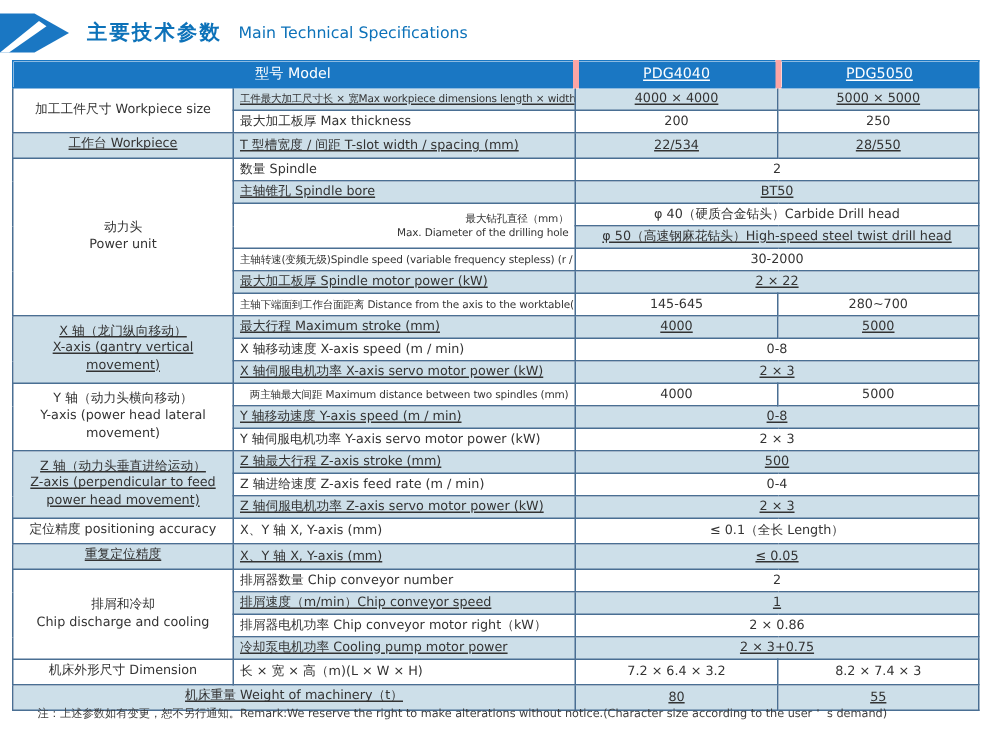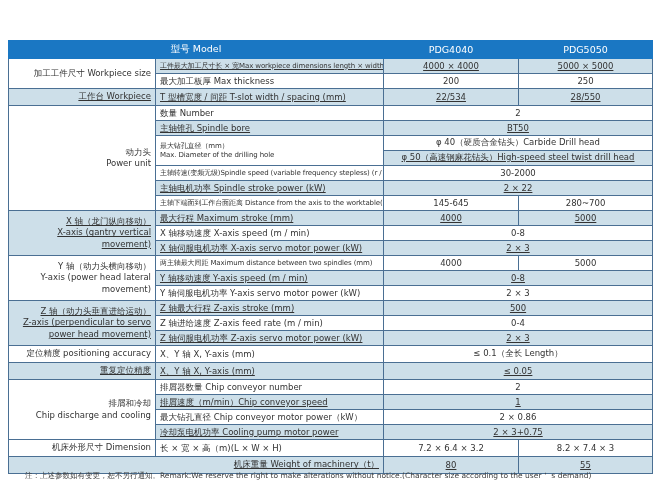--- a/index.html
+++ b/index.html
@@ -9,38 +9,46 @@
   .topbar { position:absolute; top:7px; left:0; height:30px; display:flex; align-items:center; }
   .logo { width:47px; height:28px; flex:0 0 auto; }
   .t-zh { color:var(--title-blue); font-size:13.5px; font-weight:bold; margin-left:11px; letter-spacing:1.5px; white-space:nowrap; }
   .t-en { color:var(--title-blue); font-size:10.5px; margin-left:11px; white-space:nowrap; }
 
   
   table.spec { position:absolute; top:40px; left:8px; width:644px; border-collapse:collapse; table-layout:fixed; }
   .spec th, .spec td { border:1px solid var(--border); padding:0; overflow:hidden; }
   .spec thead th { background:var(--header-blue); color:#ffffff; font-size:9.5px; font-weight:normal;
                    height:17px; text-align:center; border-color:var(--header-blue); white-space:nowrap;margin-top:14px; }
-  .spec thead th.sep { border-left:1px solid #fca5a5; }
+  .spec thead th.sep { border-left:4px solid #fca5a5;text-decoration:underline; }
   .spec tbody td { height:14px; font-size:8.5px; color:#333333; background:#ffffff; vertical-align:middle; }
-  td.glabel { text-align:right; padding:1px 4px; font-size:8px; line-height:1.3; white-space:normal; }
+  td.glabel { text-align:center; padding:1px 4px; font-size:8px; line-height:1.3; white-space:normal; }
   td.glabel div { white-space:normal; }
   td.sub { text-align:left; padding:0 4px; }
   td.sub div { line-height:1.25; white-space:nowrap; }
   td.val { text-align:center; white-space:nowrap; }
   .tint { background:var(--tint) !important;text-decoration:underline; }
-  .sm div { font-size:7px; letter-spacing:-0.1px; }
+  .sm div { font-size:7px; letter-spacing:-0.1px;text-align:right; }
 
   
   .footnote { position:absolute; top:471px; left:25px; width:648px; font-size:7.5px; color:#3d3d3d; white-space:nowrap; }
 </style>
 </head>
 <body>
 
 <div class="page">
 
+  <div class="topbar">
+    <svg class="logo" viewBox="0 0 47 28">
+      <polygon points="0,1 23,1 46,14 23,27 0,27" fill="#1a77c3"></polygon>
+      <polygon points="0,27 26,6 31,9.5 6,27" fill="#ffffff"></polygon>
+    </svg>
+    <span class="t-zh">主要技术参数</span>
+    <span class="t-en">Main Technical Specifications</span>
+  </div>
 
   <table class="spec">
     <colgroup>
       <col style="width:147px">
         <col style="width:228px">
         <col style="width:135px">
         <col style="width:134px">
     </colgroup>
     <thead>
       <tr>
@@ -76,21 +84,21 @@
           </td>
           <td class="val tint">22/534</td>
           <td class="val tint">28/550</td>
         </tr>
         <tr>
           <td class="glabel" rowspan="7">
             <div>动力头</div>
             <div>Power unit</div>
           </td>
           <td rowspan="1" class="sub">
-            <div>数量 Number</div>
+            <div>数量 Spindle</div>
           </td>
           <td colspan="2" class="val">2</td>
         </tr>
         <tr>
           <td rowspan="1" class="sub tint">
             <div>主轴锥孔 Spindle bore</div>
           </td>
           <td colspan="2" class="val tint">BT50</td>
         </tr>
         <tr>
@@ -104,21 +112,21 @@
           <td colspan="2" class="val tint">φ 50（高速钢麻花钻头）High-speed steel twist drill head</td>
         </tr>
         <tr>
           <td rowspan="1" class="sub sm">
             <div>主轴转速(变频无级)Spindle speed (variable frequency stepless) (r / min)</div>
           </td>
           <td colspan="2" class="val">30-2000</td>
         </tr>
         <tr>
           <td rowspan="1" class="sub tint">
-            <div>主轴电机功率 Spindle stroke power (kW)</div>
+            <div>最大加工板厚 Spindle motor power (kW)</div>
           </td>
           <td colspan="2" class="val tint">2 × 22</td>
         </tr>
         <tr>
           <td rowspan="1" class="sub sm">
             <div>主轴下端面到工作台面距离 Distance from the axis to the worktable(mm)</div>
           </td>
           <td class="val">145-645</td>
           <td class="val">280~700</td>
         </tr>
@@ -164,21 +172,21 @@
         </tr>
         <tr>
           <td rowspan="1" class="sub">
             <div>Y 轴伺服电机功率 Y-axis servo motor power (kW)</div>
           </td>
           <td colspan="2" class="val">2 × 3</td>
         </tr>
         <tr>
           <td class="glabel tint" rowspan="3">
             <div>Z 轴（动力头垂直进给运动）</div>
-            <div>Z-axis (perpendicular to servo power head movement)</div>
+            <div>Z-axis (perpendicular to feed power head movement)</div>
           </td>
           <td rowspan="1" class="sub tint">
             <div>Z 轴最大行程 Z-axis stroke (mm)</div>
           </td>
           <td colspan="2" class="val tint">500</td>
         </tr>
         <tr>
           <td rowspan="1" class="sub">
             <div>Z 轴进给速度 Z-axis feed rate (m / min)</div>
           </td>
@@ -219,21 +227,21 @@
           <td colspan="2" class="val">2</td>
         </tr>
         <tr>
           <td rowspan="1" class="sub tint">
             <div>排屑速度（m/min）Chip conveyor speed</div>
           </td>
           <td colspan="2" class="val tint">1</td>
         </tr>
         <tr>
           <td rowspan="1" class="sub">
-            <div>最大钻孔直径 Chip conveyor motor power（kW）</div>
+            <div>排屑器电机功率 Chip conveyor motor right（kW）</div>
           </td>
           <td colspan="2" class="val">2 × 0.86</td>
         </tr>
         <tr>
           <td rowspan="1" class="sub tint">
             <div>冷却泵电机功率 Cooling pump motor power</div>
           </td>
           <td colspan="2" class="val tint">2 × 3+0.75</td>
         </tr>
         <tr>

